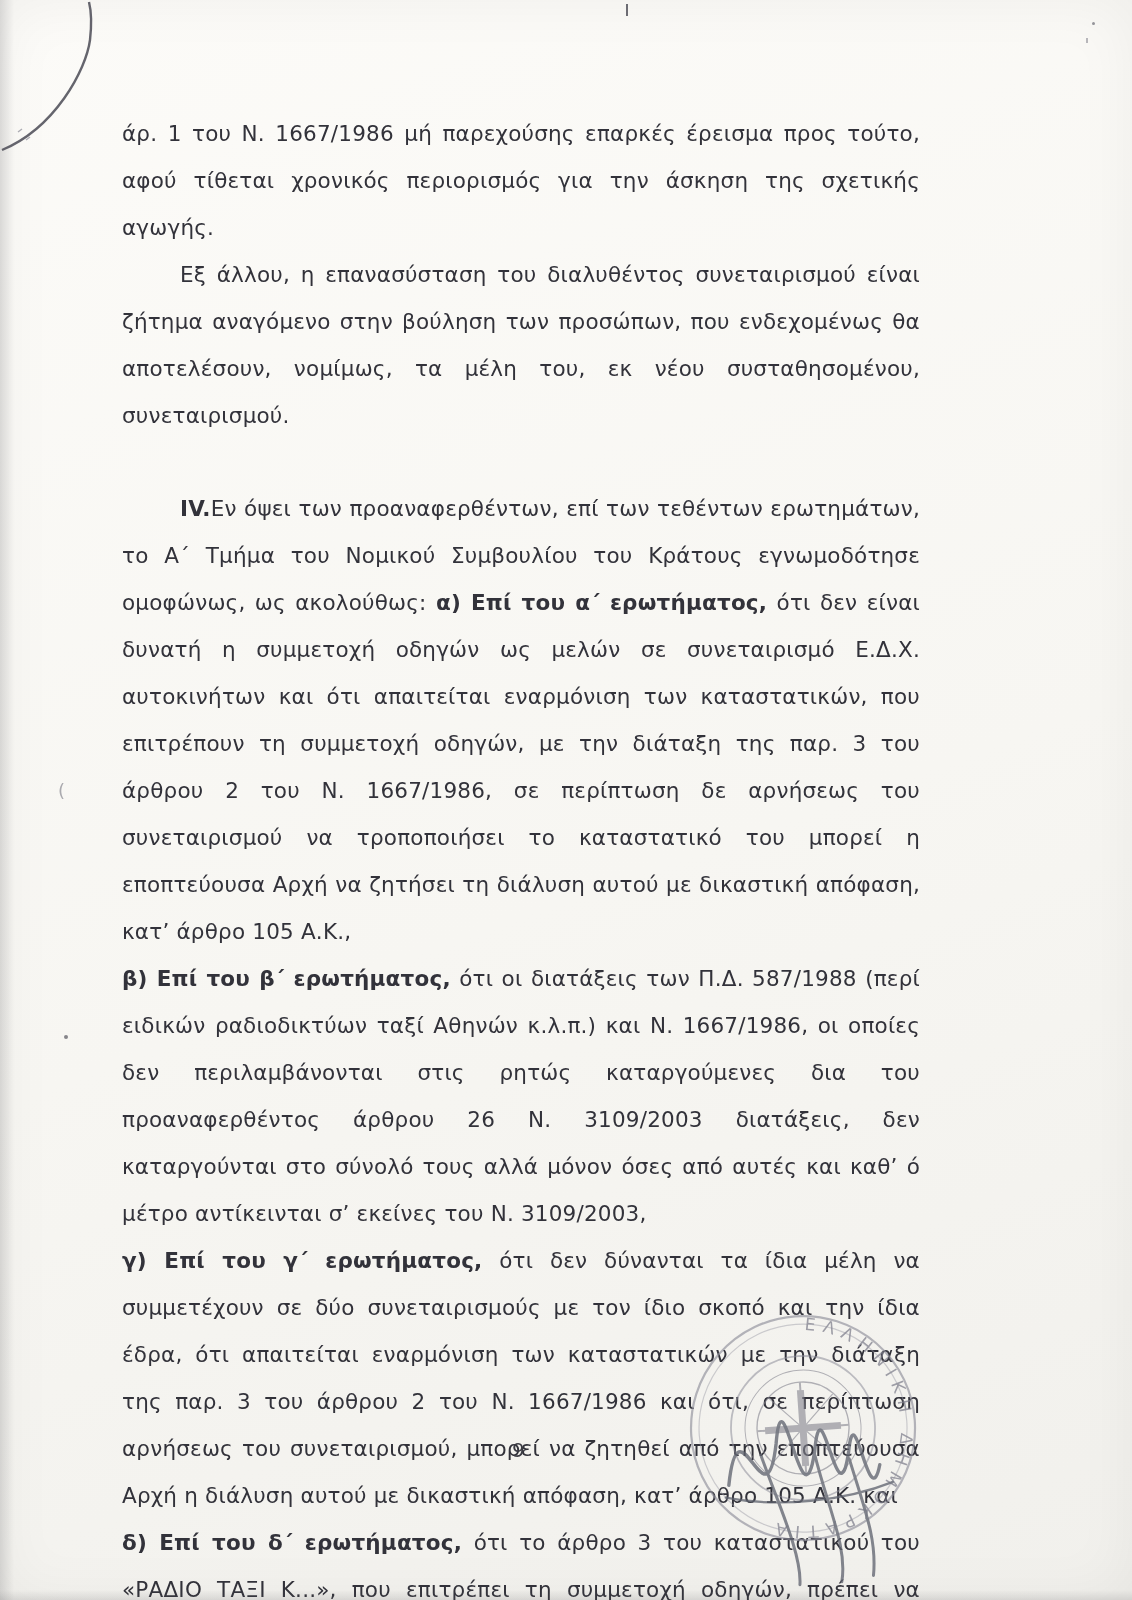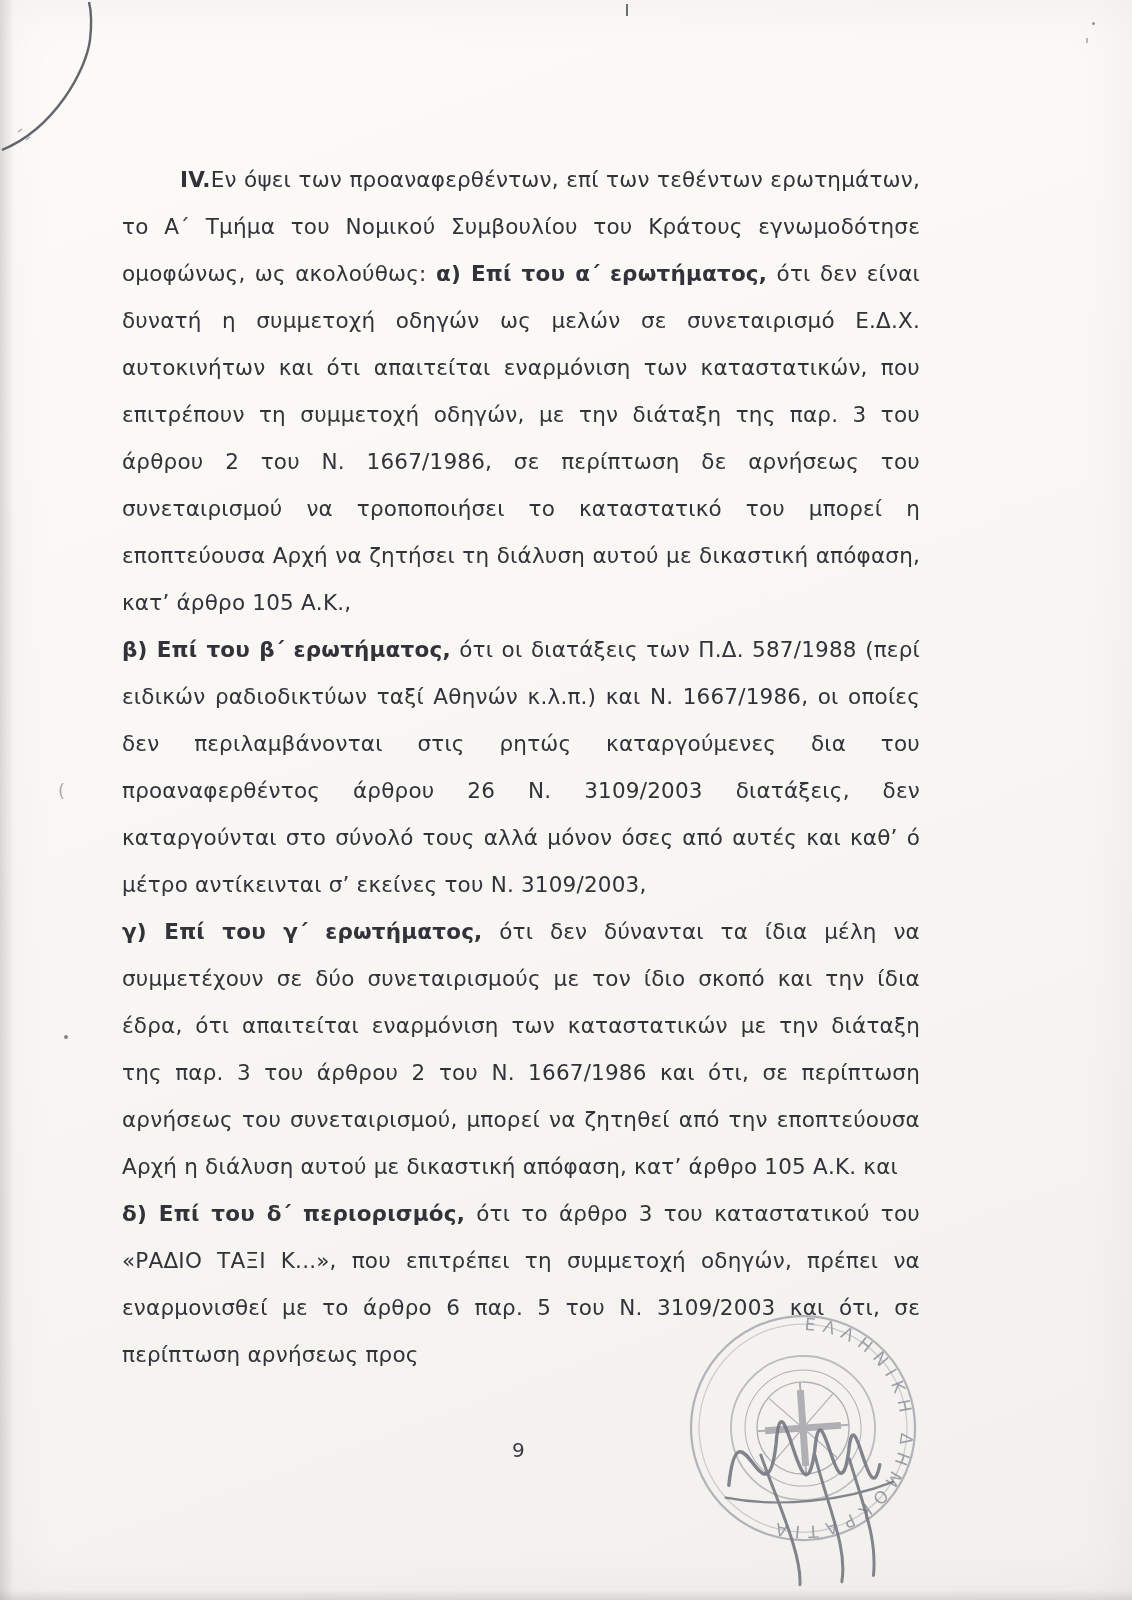--- a/index.html
+++ b/index.html
@@ -62,29 +62,31 @@
   </svg>
 
   <div class="tick-top"></div>
   <div class="dot-tr1"></div>
   <div class="dot-tr2"></div>
   <div class="paren-left">(</div>
   <div class="dot-left"></div>
 
   <div class="content">
 
+    <p><span>άρ. 1 του Ν. 1667/1986 μή παρεχούσης επαρκές έρεισμα προς τούτο, αφού τίθεται χρονικός περιορισμός για την άσκηση της σχετικής αγωγής.</span></p>
 
+    <p class="indent"><span>Εξ άλλου, η επανασύσταση του διαλυθέντος συνεταιρισμού είναι ζήτημα αναγόμενο στην βούληση των προσώπων, που ενδεχομένως θα αποτελέσουν, νομίμως, τα μέλη του, εκ νέου συσταθησομένου, συνεταιρισμού.</span></p>
 
     <p class="indent gap"><span class="b after-gap">IV.</span><span>Εν όψει των προαναφερθέντων, επί των τεθέντων ερωτημάτων, το Α΄ Τμήμα του Νομικού Συμβουλίου του Κράτους εγνωμοδότησε ομοφώνως, ως ακολούθως: </span><span class="b">α) Επί του α΄ ερωτήματος,</span><span> ότι δεν είναι δυνατή η συμμετοχή οδηγών ως μελών σε συνεταιρισμό Ε.Δ.Χ. αυτοκινήτων και ότι απαιτείται εναρμόνιση των καταστατικών, που επιτρέπουν τη συμμετοχή οδηγών, με την διάταξη  της παρ. 3 του άρθρου 2 του Ν. 1667/1986, σε περίπτωση δε αρνήσεως του συνεταιρισμού να τροποποιήσει το καταστατικό  του μπορεί η εποπτεύουσα Αρχή να ζητήσει τη διάλυση αυτού με  δικαστική απόφαση, κατ’ άρθρο 105 Α.Κ.,</span></p>
 
     <p><span class="b">β) Επί του β΄ ερωτήματος,</span><span> ότι οι διατάξεις των Π.Δ. 587/1988 (περί ειδικών ραδιοδικτύων ταξί Αθηνών κ.λ.π.) και Ν. 1667/1986, οι οποίες δεν περιλαμβάνονται στις ρητώς καταργούμενες δια του προαναφερθέντος άρθρου 26 Ν. 3109/2003 διατάξεις, δεν καταργούνται στο σύνολό τους αλλά μόνον όσες από αυτές και καθ’ ό μέτρο αντίκεινται σ’ εκείνες του Ν. 3109/2003,</span></p>
 
     <p><span class="b">γ) Επί του γ΄ ερωτήματος,</span><span> ότι  δεν δύνανται τα ίδια μέλη να συμμετέχουν σε δύο συνεταιρισμούς με τον ίδιο σκοπό και την ίδια έδρα,  ότι απαιτείται εναρμόνιση των καταστατικών με την διάταξη  της παρ. 3 του άρθρου 2 του Ν. 1667/1986  και ότι, σε περίπτωση αρνήσεως του συνεταιρισμού, μπορεί να ζητηθεί από την εποπτεύουσα Αρχή η διάλυση αυτού με δικαστική απόφαση, κατ’ άρθρο 105 Α.Κ. και</span></p>
 
-    <p><span class="b">δ) Επί του δ΄ περιορισμός,</span><span> ότι  το άρθρο 3 του καταστατικού του «ΡΑΔΙΟ ΤΑΞΙ Κ...», που επιτρέπει τη συμμετοχή οδηγών, πρέπει να εναρμονισθεί με το άρθρο 6 παρ. 5 του Ν. 3109/2003 και ότι, σε περίπτωση  αρνήσεως  προς</span></p>
+    <p><span class="b">δ) Επί του δ΄ ερωτήματος,</span><span> ότι  το άρθρο 3 του καταστατικού του «ΡΑΔΙΟ ΤΑΞΙ Κ...», που επιτρέπει τη συμμετοχή οδηγών, πρέπει να εναρμονισθεί με το άρθρο 6 παρ. 5 του Ν. 3109/2003 και ότι, σε περίπτωση  αρνήσεως  προς</span></p>
 
   </div>
 
   <div class="page-number">9</div>
 
   <div class="stamp-wrap">
     <svg width="280" height="300" viewBox="0 0 280 300">
       <defs>
         <path id="circ-path" d="M140,38 a98,98 0 1 1 -0.1,0" fill="none"></path>
       </defs>

